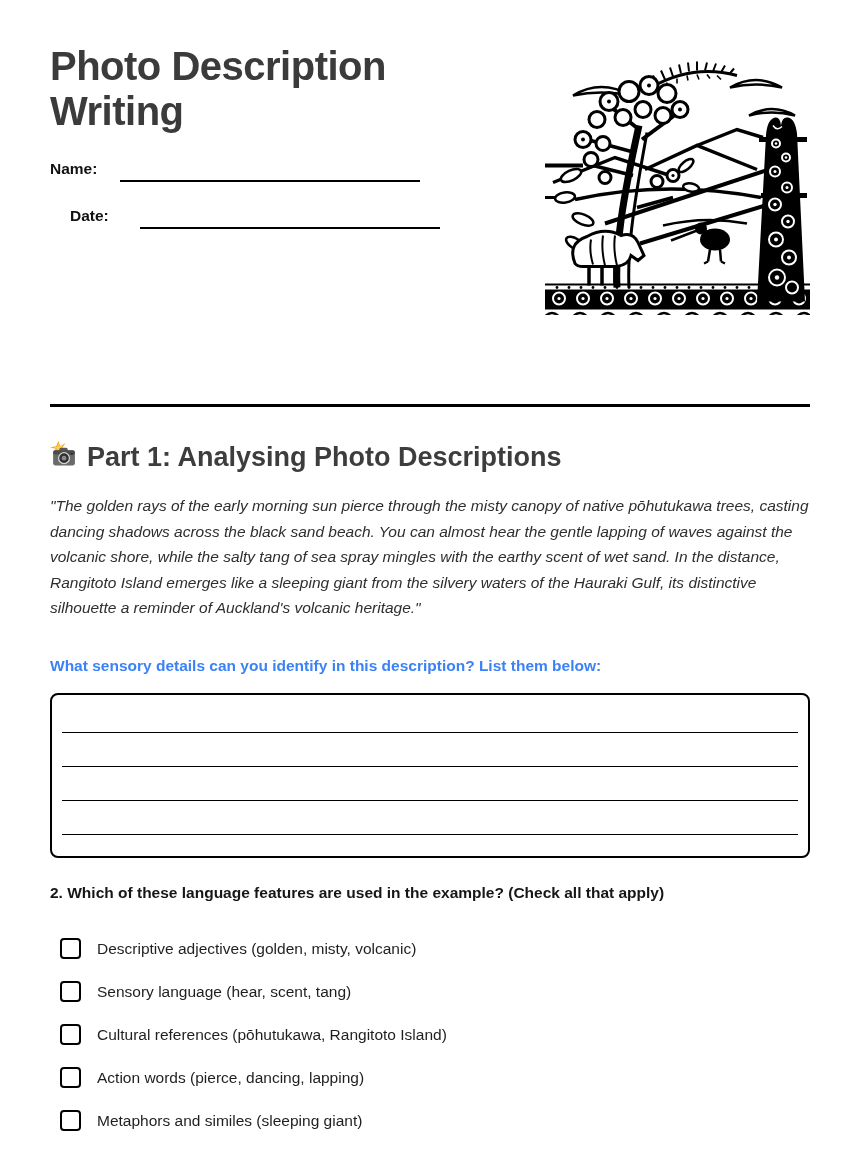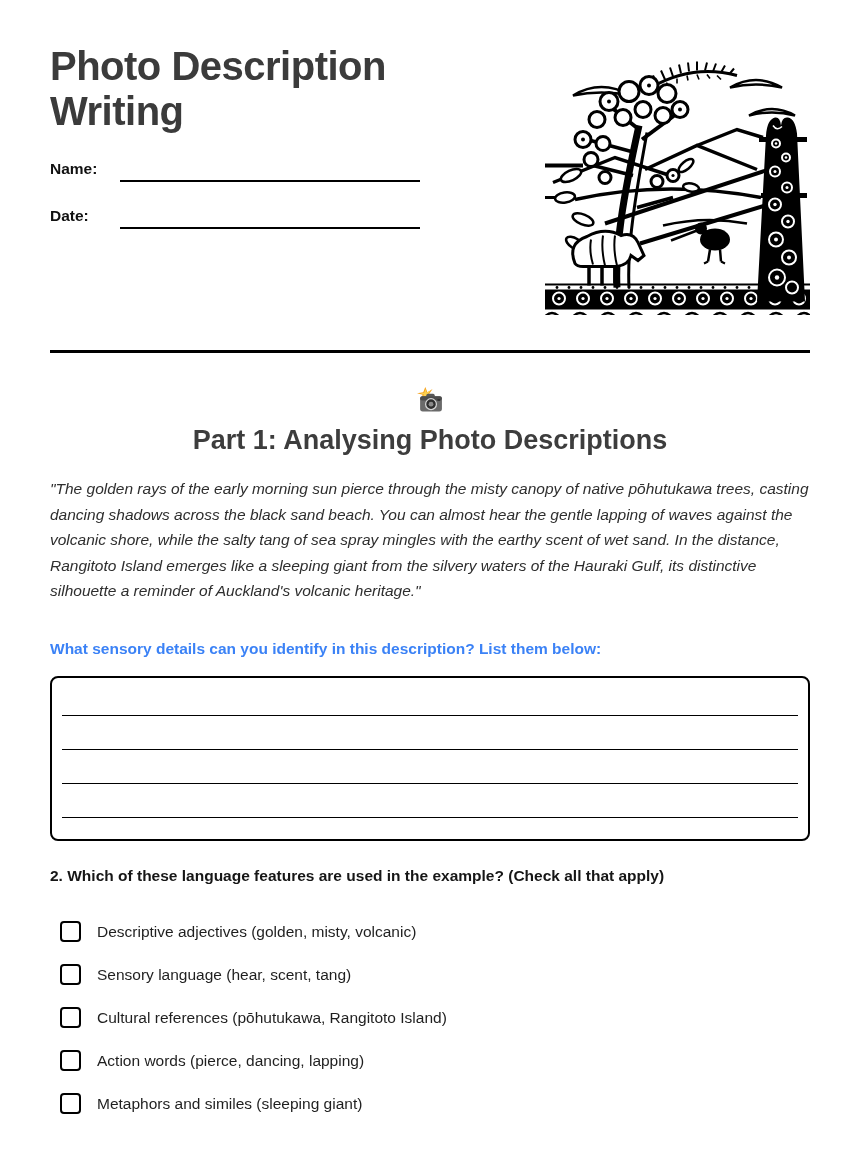--- a/index.html
+++ b/index.html
@@ -7,44 +7,43 @@
   body {
     width: 860px; height: 1161px;
     background: #ffffff;
     font-family: "Liberation Sans", sans-serif;
     color: #1a1a1a;
     overflow: hidden;
   }
   .page { padding: 0 50px; position: relative; }
 
   
-  .header { position: relative; height: 350px; }
+  .header { position: relative; height: 404px; }
   .title {
     margin: 0; padding-top: 44px;
     font-size: 40px; line-height: 1.12; font-weight: 700;
     color: #3b3b3b; letter-spacing: -0.5px;
     max-width: 430px;
   }
   .field-row { display: flex; align-items: flex-start; margin-top: 26px; height: 24px; }
-  .field-row.date { margin-top: 23px; }
+  .field-row.date { margin-top: 23px; margin-left: 20px; }
   .field-label { font-size: 15.5px; font-weight: 700; color: #111; width: 70px; }
   .field-line { width: 300px; border-bottom: 2px solid #000; height: 22px; }
 
   .illustration { position: absolute; top: 45px; right: 0; width: 265px; height: 270px; }
 
   
   .divider { border: none; height: 3px; background: #000; margin: 0; }
 
   
   .section-heading {
     margin-top: 34px;
-    display: flex; align-items: center; gap: 10px;
+    display: flex; gap: 10px;
     font-size: 27px; font-weight: 700; color: #3d3d3d;
     line-height: 32px;
-    flex-direction: column;
   }
   .camera-icon { width: 27px; height: 27px; flex: 0 0 auto; }
 
   .q-bold { margin-top: 30px; font-size: 15.5px; font-weight: 700; color: #161616; line-height: 18px; }
   .quote {
     margin-top: 20px;
     font-size: 15.5px; font-style: italic; color: #2e2e2e;
     line-height: 25.6px;
   }
   .prompt { margin-top: 36px; font-size: 15.5px; font-weight: 700; color: #3b82f6; line-height: 18px; }

